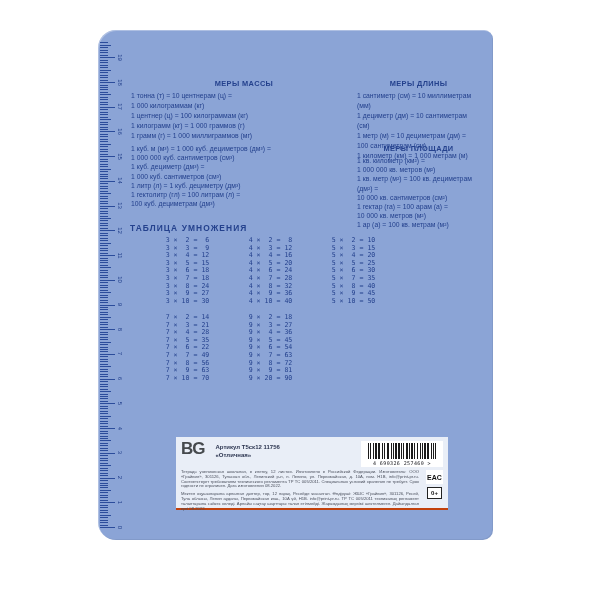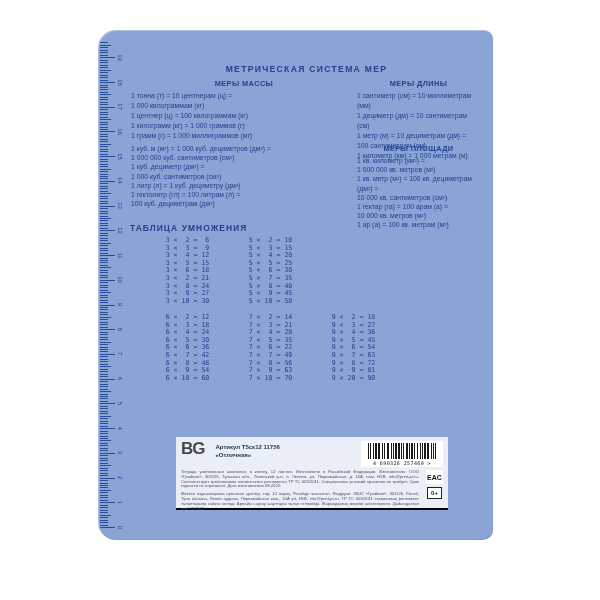--- a/index.html
+++ b/index.html
@@ -26,21 +26,21 @@
   .mult-col{font-family:"DejaVu Sans Mono",monospace;font-size:6.6px;line-height:7.6px;
         white-space:pre;color:#24418d;}
   
   .ruler{position:absolute;left:0;top:0;width:30px;height:100%;}
   .tick{position:absolute;left:2px;height:1px;background:#2b4c9b;}
   .tick.s{width:8px;}.tick.m{width:11px;}.tick.l{width:15px;}
   .rnum{position:absolute;left:17px;width:9px;text-align:center;font-size:6px;
         color:#203e8a;transform:rotate(90deg);transform-origin:center;line-height:7px;}
   
   .label{position:absolute;left:78px;top:407px;width:272px;height:73px;box-sizing:border-box;
-        background:#e9eef7;border-bottom:2px solid #000000;padding:4px 5px 2px 5px;}
+        background:#e9eef7;border-bottom:2px solid #c2410c;padding:4px 5px 2px 5px;}
   .label-top{display:flex;align-items:flex-start;}
   .brand{font-size:17px;font-weight:800;color:#45494d;letter-spacing:-1px;line-height:16px;
         margin-right:11px;}
   .article{flex:1;padding-top:2px;font-size:6px;font-weight:700;color:#2c3550;line-height:8px;}
   .barcode-box{width:82px;background:#ffffff;padding:2px 3px 1px;text-align:center;box-sizing:border-box;}
   .bars{height:16px;display:flex;align-items:stretch;justify-content:center;}
   .bars span{display:block;height:100%;}
   .barcode-digits{font-size:5px;color:#15151a;letter-spacing:.4px;margin-top:1px;
         font-family:"DejaVu Sans Mono",monospace;}
   .fine{margin-top:3px;display:flex;}
@@ -271,21 +271,20 @@
         <div class="tick l" style="top: 27.32px;"></div>
         <span class="rnum" style="top: 23.82px;">19</span>
         <div class="tick s" style="top: 24.848px;"></div>
         <div class="tick s" style="top: 22.376px;"></div>
         <div class="tick s" style="top: 19.904px;"></div>
         <div class="tick s" style="top: 17.432px;"></div>
         <div class="tick m" style="top: 14.96px;"></div>
         <div class="tick s" style="top: 12.488px;"></div>
       </div>
 
-    <div class="cover-title">МЕТРИЧЕСКАЯ СИСТЕМА МЕР</div>
 
     <div class="sec-row sec-row1">
       <div class="section">
         <h3>МЕРЫ МАССЫ</h3>
         <div class="lines">
             <div>1 тонна (т) = 10 центнерам (ц) =</div>
             <div>1 000 килограммам (кг)</div>
             <div>1 центнер (ц) = 100 килограммам (кг)</div>
             <div>1 килограмм (кг) = 1 000 граммов (г)</div>
             <div>1 грамм (г) = 1 000 миллиграммов (мг)</div>
@@ -324,25 +323,25 @@
             <div>10 000 кв. сантиметров (см²)</div>
             <div>1 гектар (га) = 100 арам (а) =</div>
             <div>10 000 кв. метров (м²)</div>
             <div>1 ар (а) = 100 кв. метрам (м²)</div>
           </div>
       </div>
     </div>
 
     <div class="mult-title">ТАБЛИЦА УМНОЖЕНИЯ</div>
     <div class="mult-block mult-block1">
-        <div class="mult-col"><div>3 ×  2 =  6</div><div>3 ×  3 =  9</div><div>3 ×  4 = 12</div><div>3 ×  5 = 15</div><div>3 ×  6 = 18</div><div>3 ×  2 = 21</div><div>3 ×  8 = 24</div><div>3 ×  9 = 27</div><div>3 × 10 = 30</div></div>
+        <div class="mult-col"><div>3 ×  2 =  6</div><div>3 ×  3 =  9</div><div>3 ×  4 = 12</div><div>3 ×  5 = 15</div><div>3 ×  6 = 18</div><div>3 ×  7 = 18</div><div>3 ×  8 = 24</div><div>3 ×  9 = 27</div><div>3 × 10 = 30</div></div>
+        <div class="mult-col"><div>4 ×  2 =  8</div><div>4 ×  3 = 12</div><div>4 ×  4 = 16</div><div>4 ×  5 = 20</div><div>4 ×  6 = 24</div><div>4 ×  7 = 28</div><div>4 ×  8 = 32</div><div>4 ×  9 = 36</div><div>4 × 10 = 40</div></div>
         <div class="mult-col"><div>5 ×  2 = 10</div><div>5 ×  3 = 15</div><div>5 ×  4 = 20</div><div>5 ×  5 = 25</div><div>5 ×  6 = 30</div><div>5 ×  7 = 35</div><div>5 ×  8 = 40</div><div>5 ×  9 = 45</div><div>5 × 10 = 50</div></div>
       </div>
     <div class="mult-block mult-block2">
-        <div class="mult-col"><div>6 ×  2 = 12</div><div>6 ×  3 = 18</div><div>6 ×  4 = 24</div><div>6 ×  5 = 30</div><div>6 ×  6 = 36</div><div>6 ×  7 = 42</div><div>6 ×  8 = 48</div><div>6 ×  9 = 54</div><div>6 × 10 = 60</div></div>
         <div class="mult-col"><div>7 ×  2 = 14</div><div>7 ×  3 = 21</div><div>7 ×  4 = 28</div><div>7 ×  5 = 35</div><div>7 ×  6 = 22</div><div>7 ×  7 = 49</div><div>7 ×  8 = 56</div><div>7 ×  9 = 63</div><div>7 × 10 = 70</div></div>
         <div class="mult-col"><div>9 ×  2 = 18</div><div>9 ×  3 = 27</div><div>9 ×  4 = 36</div><div>9 ×  5 = 45</div><div>9 ×  6 = 54</div><div>9 ×  7 = 63</div><div>9 ×  8 = 72</div><div>9 ×  9 = 81</div><div>9 × 20 = 90</div></div>
       </div>
 
     <div class="label">
       <div class="label-top">
         <div class="brand">BG</div>
         <div class="article">
           <div>Артикул Т5ск12 11756</div>
           <div>«Отличная»</div>

